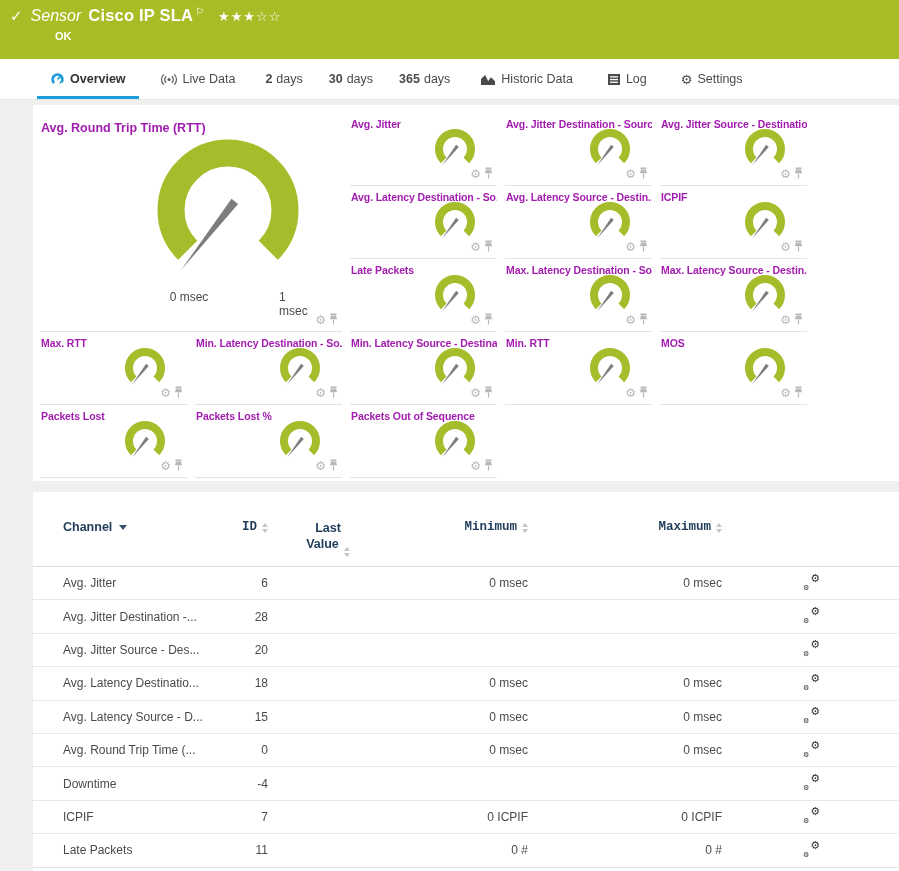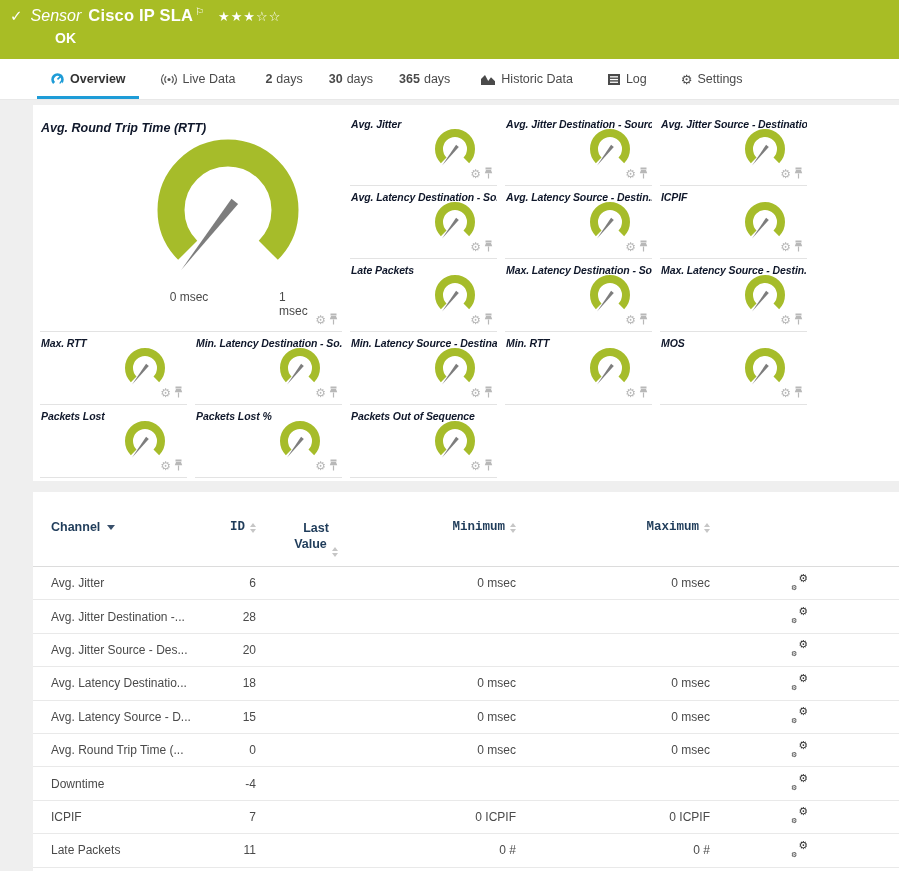--- a/index.html
+++ b/index.html
@@ -8,56 +8,56 @@
   .sym { font-family:"DejaVu Sans", sans-serif; }
 
   
   .sensor-header { height:59px; background:#a8bd25; color:#fff; padding:6px 10px 0 10px; position:relative; }
   .hdr-line1 { display:flex; align-items:baseline; }
   .check-icon { font-size:15px; font-weight:bold; margin-right:8px; }
   .sensor-kind { font-style:italic; font-size:16px; margin-right:7px; }
   .sensor-title { font-weight:bold; font-size:16.5px; letter-spacing:.2px; }
   .flag-icon { font-size:10px; vertical-align:super; position:relative; top:-6px; margin-left:2px; }
   .stars { font-size:13px; margin-left:14px; letter-spacing:1px; cursor:pointer; }
-  .hdr-status { font-size:14px; font-weight:bold; margin:5px 0 0 45px; }
+  .hdr-status { font-size:11px; font-weight:bold; margin:5px 0 0 45px; }
 
   
   .tabbar { height:41px; background:#fff; display:flex; align-items:stretch; padding-left:33px; border-bottom:1px solid #e8e8e8; }
   .tab { display:flex; align-items:center; padding:0 17px; font-size:12.5px; color:#4a4a4a; position:relative; cursor:pointer; white-space:nowrap; }
   .tab .tab-icon { display:inline-flex; align-items:center; margin-right:5px; }
   .tab b { margin-right:4px; }
   .tab.days { padding:0 13px; }
   .tab.active { font-weight:bold; color:#333;align-items:center; }
   .tab.active::after { content:""; position:absolute; left:4px; right:4px; bottom:0; height:3px; background:#1e9cd7; }
 
   
   .panel { background:#fff; margin-left:33px; width:866px; }
   .gauges-panel { margin-top:5px; height:376px; padding:8px 0 0 7px; }
   .table-panel  { margin-top:11px; height:400px; padding:28px 0 0 0; }
 
   
   .gauges-grid { display:grid; grid-template-columns:repeat(5,147px); grid-auto-rows:73px; column-gap:8px; }
   .gauge-cell { position:relative; border-bottom:1px solid #e3e3e3; overflow:visible; cursor:pointer; }
   .gauge-cell.big { grid-column:1 / span 2; grid-row:1 / span 3; }
-  .gauge-title { font-size:10.5px; font-weight:bold; color:#0f172a; padding:5px 0 0 1px; white-space:nowrap; overflow:hidden; letter-spacing:-0.1px;font-style:italic; }
+  .gauge-title { font-size:10.5px; font-weight:bold; color:#a21caf; padding:5px 0 0 1px; white-space:nowrap; overflow:hidden; letter-spacing:-0.1px; }
   .gauge-cell.big .gauge-title { font-size:12.5px; padding-top:8px; letter-spacing:0; }
   .gauge-small { position:absolute; top:16px; right:19px; width:46px; height:42px; }
   .gauge-big-wrap { position:absolute; left:103px; top:25px; width:190px; }
   .scale-labels { position:relative; height:16px; margin-top:6px; font-size:12px; color:#4a4a4a; }
   .scale-min { position:absolute; left:46px; transform:translateX(-50%); }
   .scale-max { position:absolute; left:154px; transform:translateX(-50%); }
   .cell-icons { position:absolute; right:4px; bottom:2px; display:flex; align-items:center; gap:3px; color:#b8b8b8; }
   .cell-icons .gear-glyph { font-size:12px; line-height:12px; cursor:pointer; }
   .cell-icons svg { cursor:pointer; }
 
   
   .ctable { width:100%; font-size:12px; color:#4a4a4a; }
   .thead { display:flex; align-items:flex-start; min-height:47px; border-bottom:1px solid #dcdcdc; color:#1f3c5a; font-weight:bold; font-size:12.5px; }
   .trow  { display:flex; align-items:center; height:33.4px; border-bottom:1px solid #e9e9e9; }
-  .col-channel { width:145px; margin-left:18px; text-align:left; white-space:nowrap; overflow:hidden; }
+  .col-channel { width:145px; margin-left:30px; text-align:left; white-space:nowrap; overflow:hidden; }
   .col-id      { width:60px;  text-align:right; }
   .col-last    { width:120px; text-align:center; }
   .col-min     { width:140px; text-align:right; }
   .col-max     { width:194px; text-align:right; }
   .col-set     { width:110px; text-align:right; padding-right:12px; }
   .hcell { display:inline-flex; align-items:flex-start; cursor:pointer; }
   .col-id.h, .col-min.h, .col-max.h { display:flex; justify-content:flex-end;font-family:Liberation Mono, monospace; }
   .col-last.h { display:flex; justify-content:center; }
   .hdr-inner { display:inline-block; width:52px; text-align:center; line-height:16px; }
   .caret-down { display:inline-block; width:0; height:0; border-left:4px solid transparent; border-right:4px solid transparent; border-top:5px solid #39506b; margin:5px 0 0 7px; }

